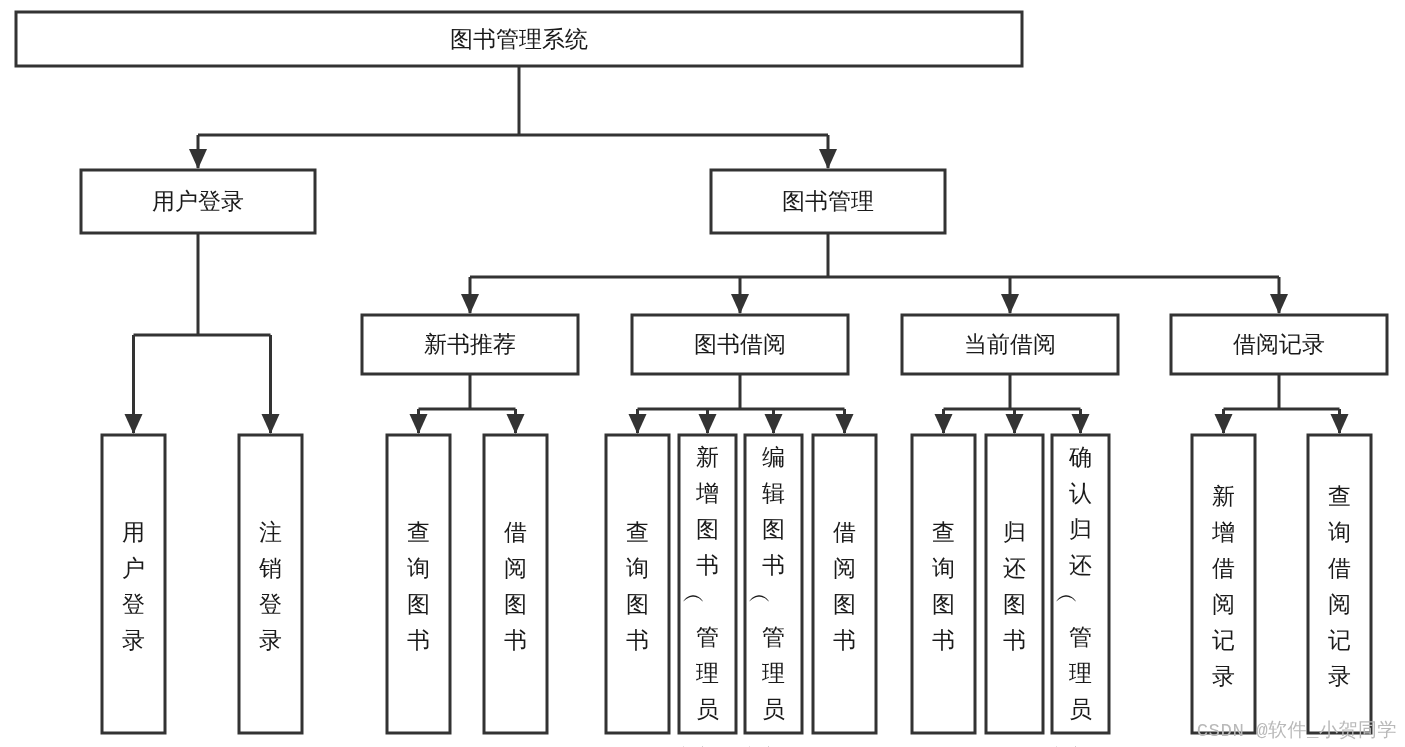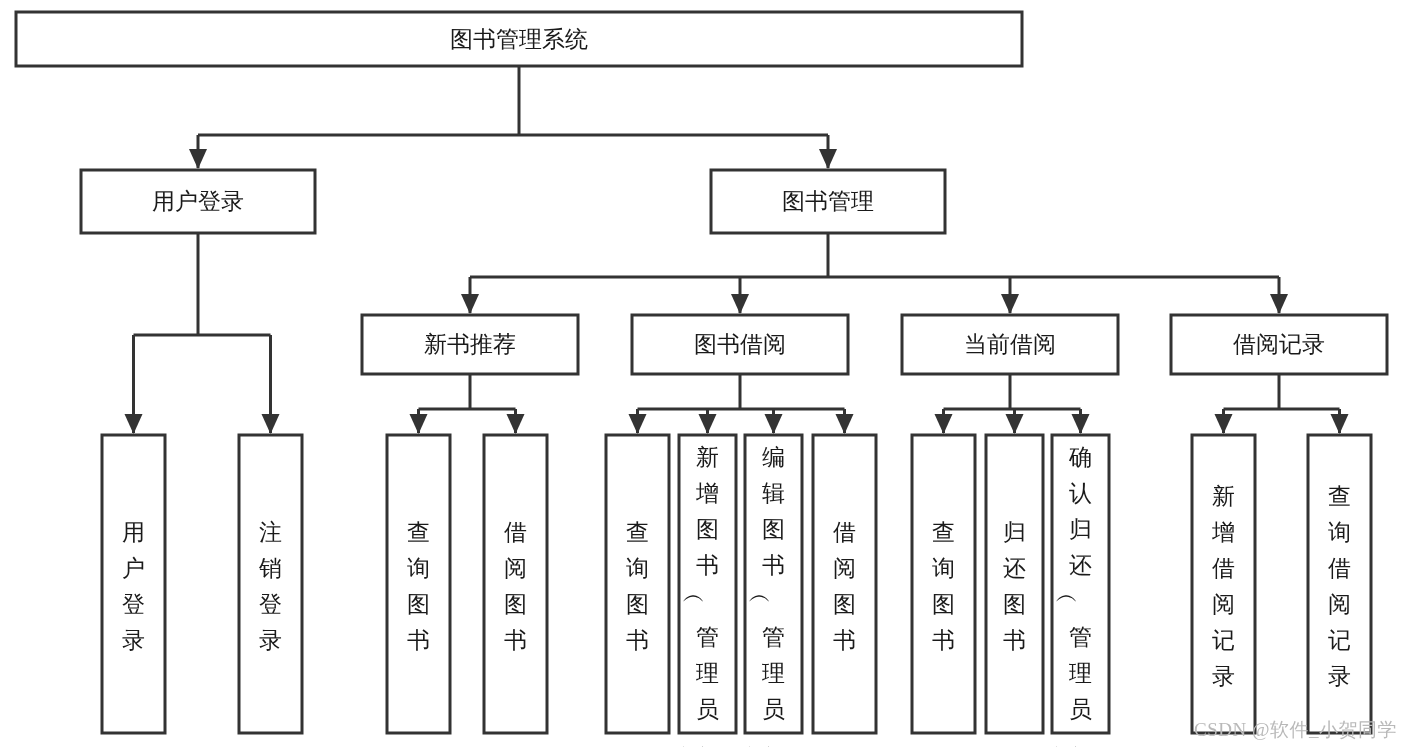--- a/index.html
+++ b/index.html
@@ -46,21 +46,21 @@
     fill: none;
   }
   .arrow-head {
     fill: #333333;
     stroke: none;
   }
   .watermark {
     position: absolute;
     right: 8px;
     bottom: 4px;
-    font-family: Liberation Serif, serif;
+    font-family: Liberation Mono, monospace;
     font-size: 19px;
     color: #b9b9b9;
     white-space: nowrap;
     letter-spacing: 0.5px;
   }
 </style>
 </head>
 <body>
 
 <svg id="diagram" viewBox="0 0 1405 747" xmlns="http://www.w3.org/2000/svg">

